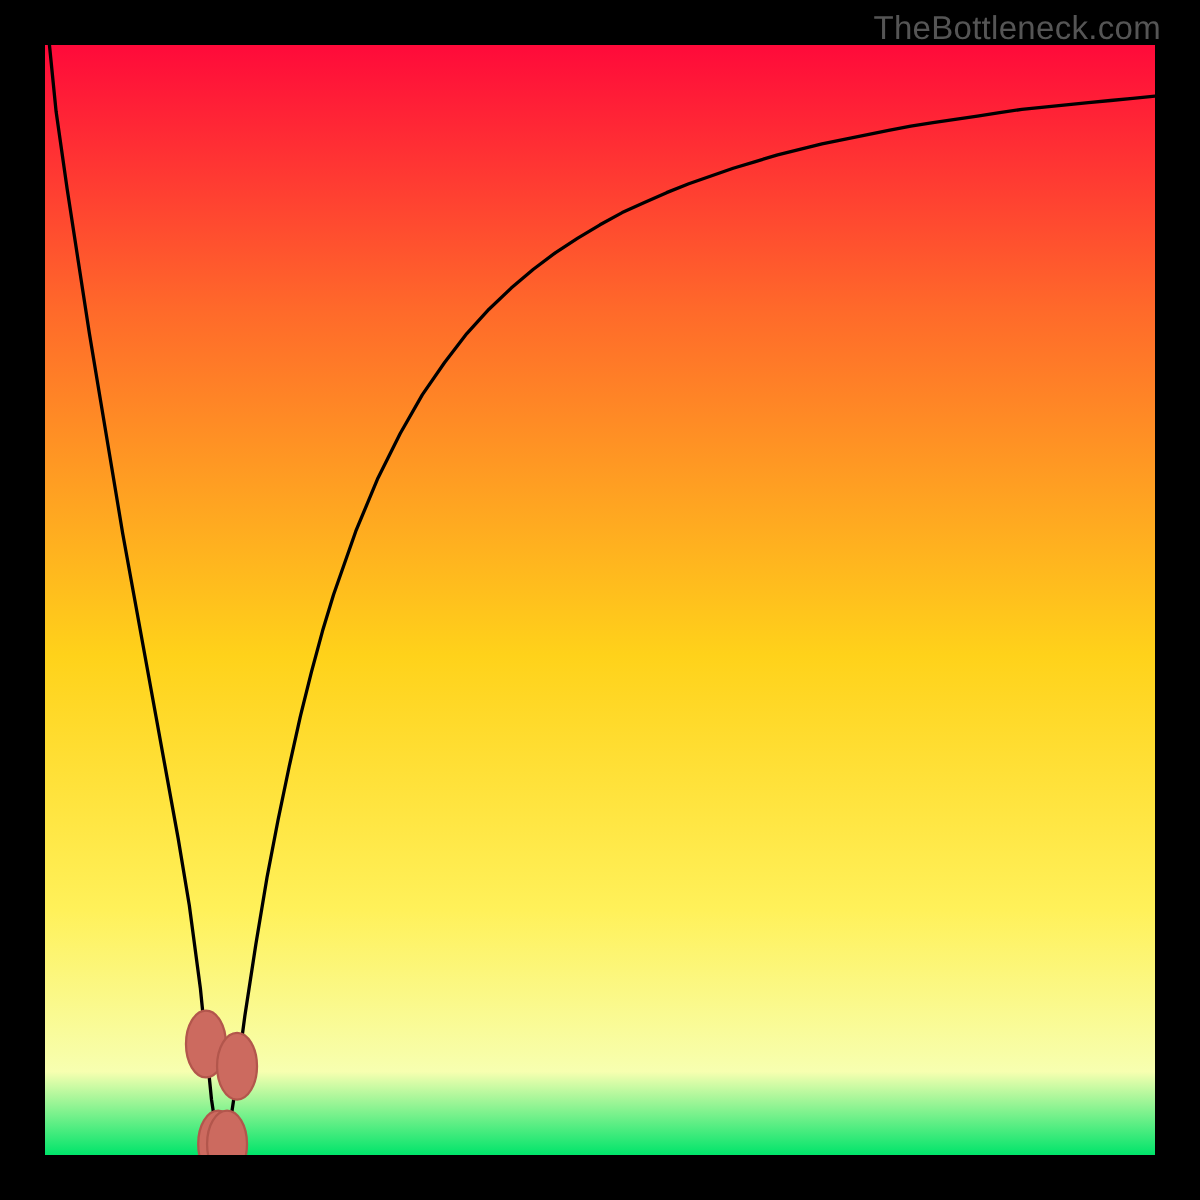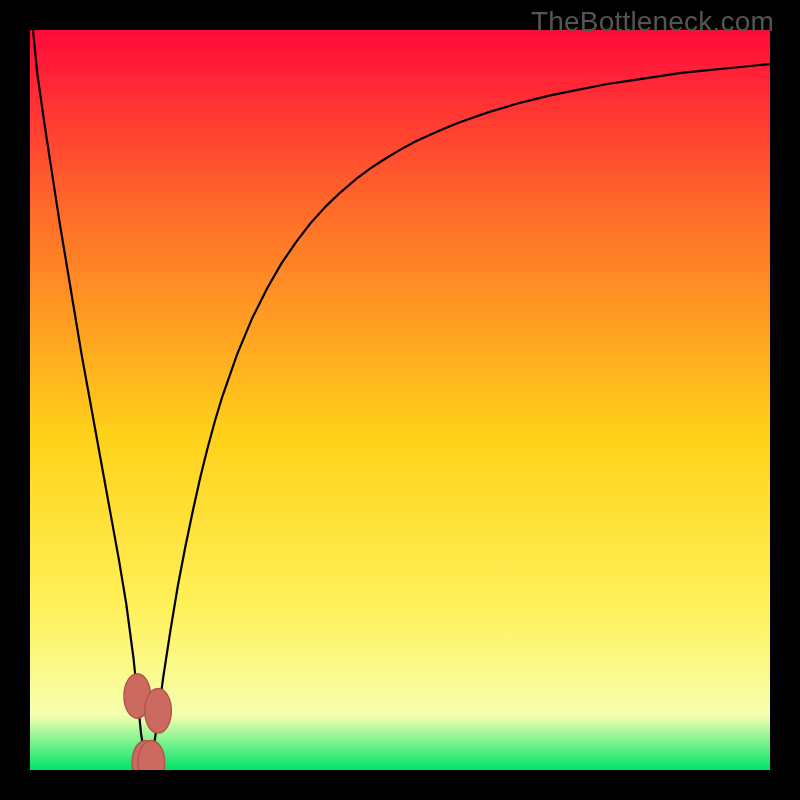--- a/index.html
+++ b/index.html
@@ -23,21 +23,21 @@
     top: 30px;
     width: 740px;
     height: 740px;
     overflow: hidden;
   }
   .watermark {
     position: absolute;
     top: 6px;
     right: 26px;
     color: #555;
-    font-size: 28px;
+    font-size: 22px;
     letter-spacing: 0.2px;
     font-weight: 400;
   }
   svg {
     position: absolute;
     inset: 0;
   }
 </style>
 </head>
 <body>

